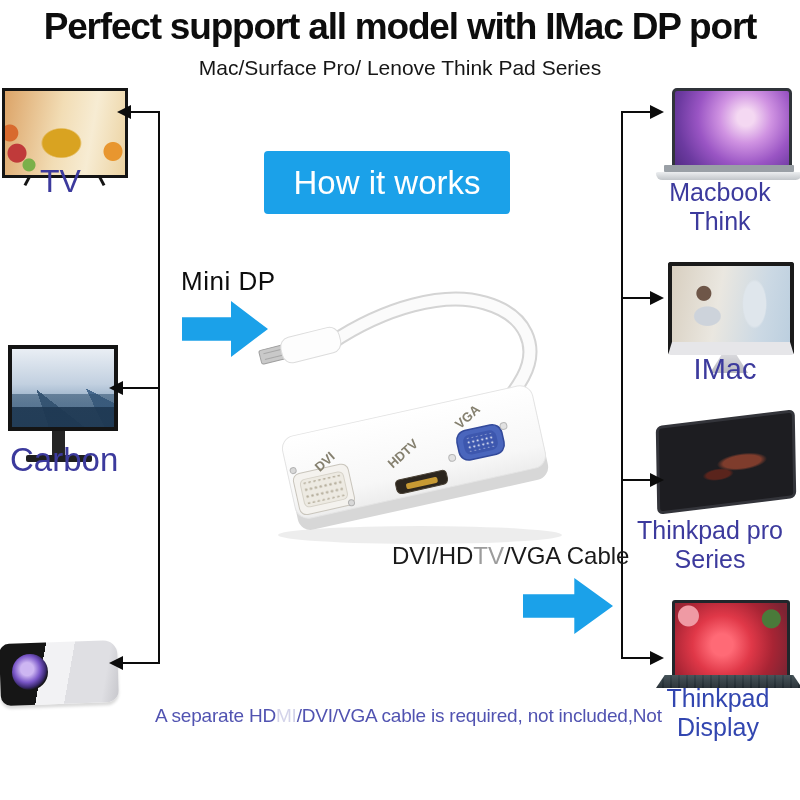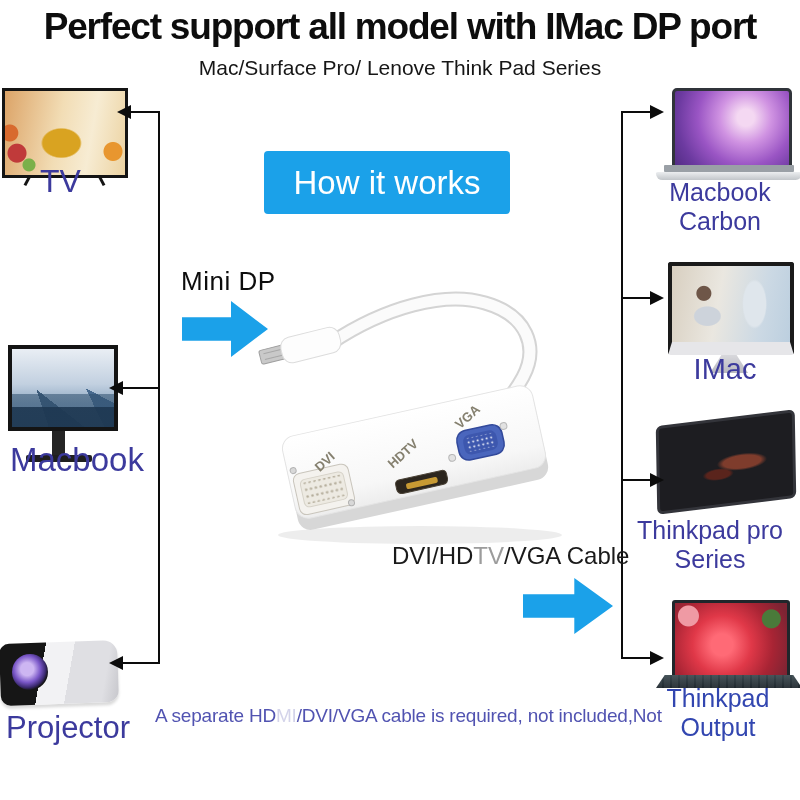--- a/index.html
+++ b/index.html
@@ -120,50 +120,49 @@
   <div class="abs" id="subtitle">Mac/Surface Pro/ Lenove Think Pad Series</div>
 
   <div class="abs" id="tv"></div>
   <span class="tv-leg" style="left:26px;transform:rotate(28deg);"></span>
   <span class="tv-leg" style="left:100px;transform:rotate(-28deg);"></span>
   <div class="devlabel" style="left:40px;top:163px;font-size:32px;">TV</div>
 
   <div class="abs" id="monitor"></div>
   <div class="abs" id="monitor-neck"></div>
   <div class="abs" id="monitor-base"></div>
-  <div class="devlabel" style="left:10px;top:441px;font-size:33px;">Macbook</div>
+  <div class="devlabel" style="left:10px;top:441px;font-size:33px;">Carbon</div>
 
   <div class="abs" id="projector"></div>
   <div class="abs" id="lens"></div>
-  <div class="devlabel" style="left:6px;top:710px;font-size:31px;">Projector</div>
 
   <div class="line" style="left:158px;top:112px;width:2px;height:551px;"></div>
   <div class="line" style="left:130px;top:111px;width:30px;height:2px;"></div>
   <div class="ah-left" style="left:117px;top:105px;"></div>
   <div class="line" style="left:122px;top:387px;width:38px;height:2px;"></div>
   <div class="ah-left" style="left:109px;top:381px;"></div>
   <div class="line" style="left:122px;top:662px;width:38px;height:2px;"></div>
   <div class="ah-left" style="left:109px;top:656px;"></div>
 
   <div class="abs" id="mac-screen"></div>
   <div class="abs" id="mac-kb"></div>
   <div class="abs" id="mac-base"></div>
-  <div class="devlabel" style="left:640px;top:178px;width:160px;text-align:center;font-size:25px;">Macbook Carbon</div>
+  <div class="devlabel" style="left:640px;top:178px;width:160px;text-align:center;font-size:25px;">Macbook Think</div>
 
   <div class="abs" id="imac-screen"></div>
   <div class="abs" id="imac-stand"></div>
   <div class="devlabel" style="left:645px;top:353px;width:160px;text-align:center;font-size:29px;">IMac</div>
 
   <div class="abs" id="surf-stand"></div>
   <div class="abs" id="surface"></div>
   <div class="devlabel" style="left:620px;top:516px;width:180px;text-align:center;font-size:25px;">Thinkpad pro Series</div>
 
   <div class="abs" id="tp-screen"></div>
   <div class="abs" id="tp-base"></div>
-  <div class="devlabel" style="left:636px;top:684px;width:164px;text-align:center;font-size:25px;color:#3246b0;">Thinkpad Output</div>
+  <div class="devlabel" style="left:636px;top:684px;width:164px;text-align:center;font-size:25px;color:#3246b0;">Thinkpad Display</div>
 
   <div class="line" style="left:621px;top:111px;width:2px;height:548px;"></div>
   <div class="line" style="left:623px;top:111px;width:29px;height:2px;"></div>
   <div class="ah-right" style="left:650px;top:105px;"></div>
   <div class="line" style="left:623px;top:297px;width:29px;height:2px;"></div>
   <div class="ah-right" style="left:650px;top:291px;"></div>
   <div class="line" style="left:623px;top:479px;width:29px;height:2px;"></div>
   <div class="ah-right" style="left:650px;top:473px;"></div>
   <div class="line" style="left:623px;top:657px;width:29px;height:2px;"></div>
   <div class="ah-right" style="left:650px;top:651px;"></div>

